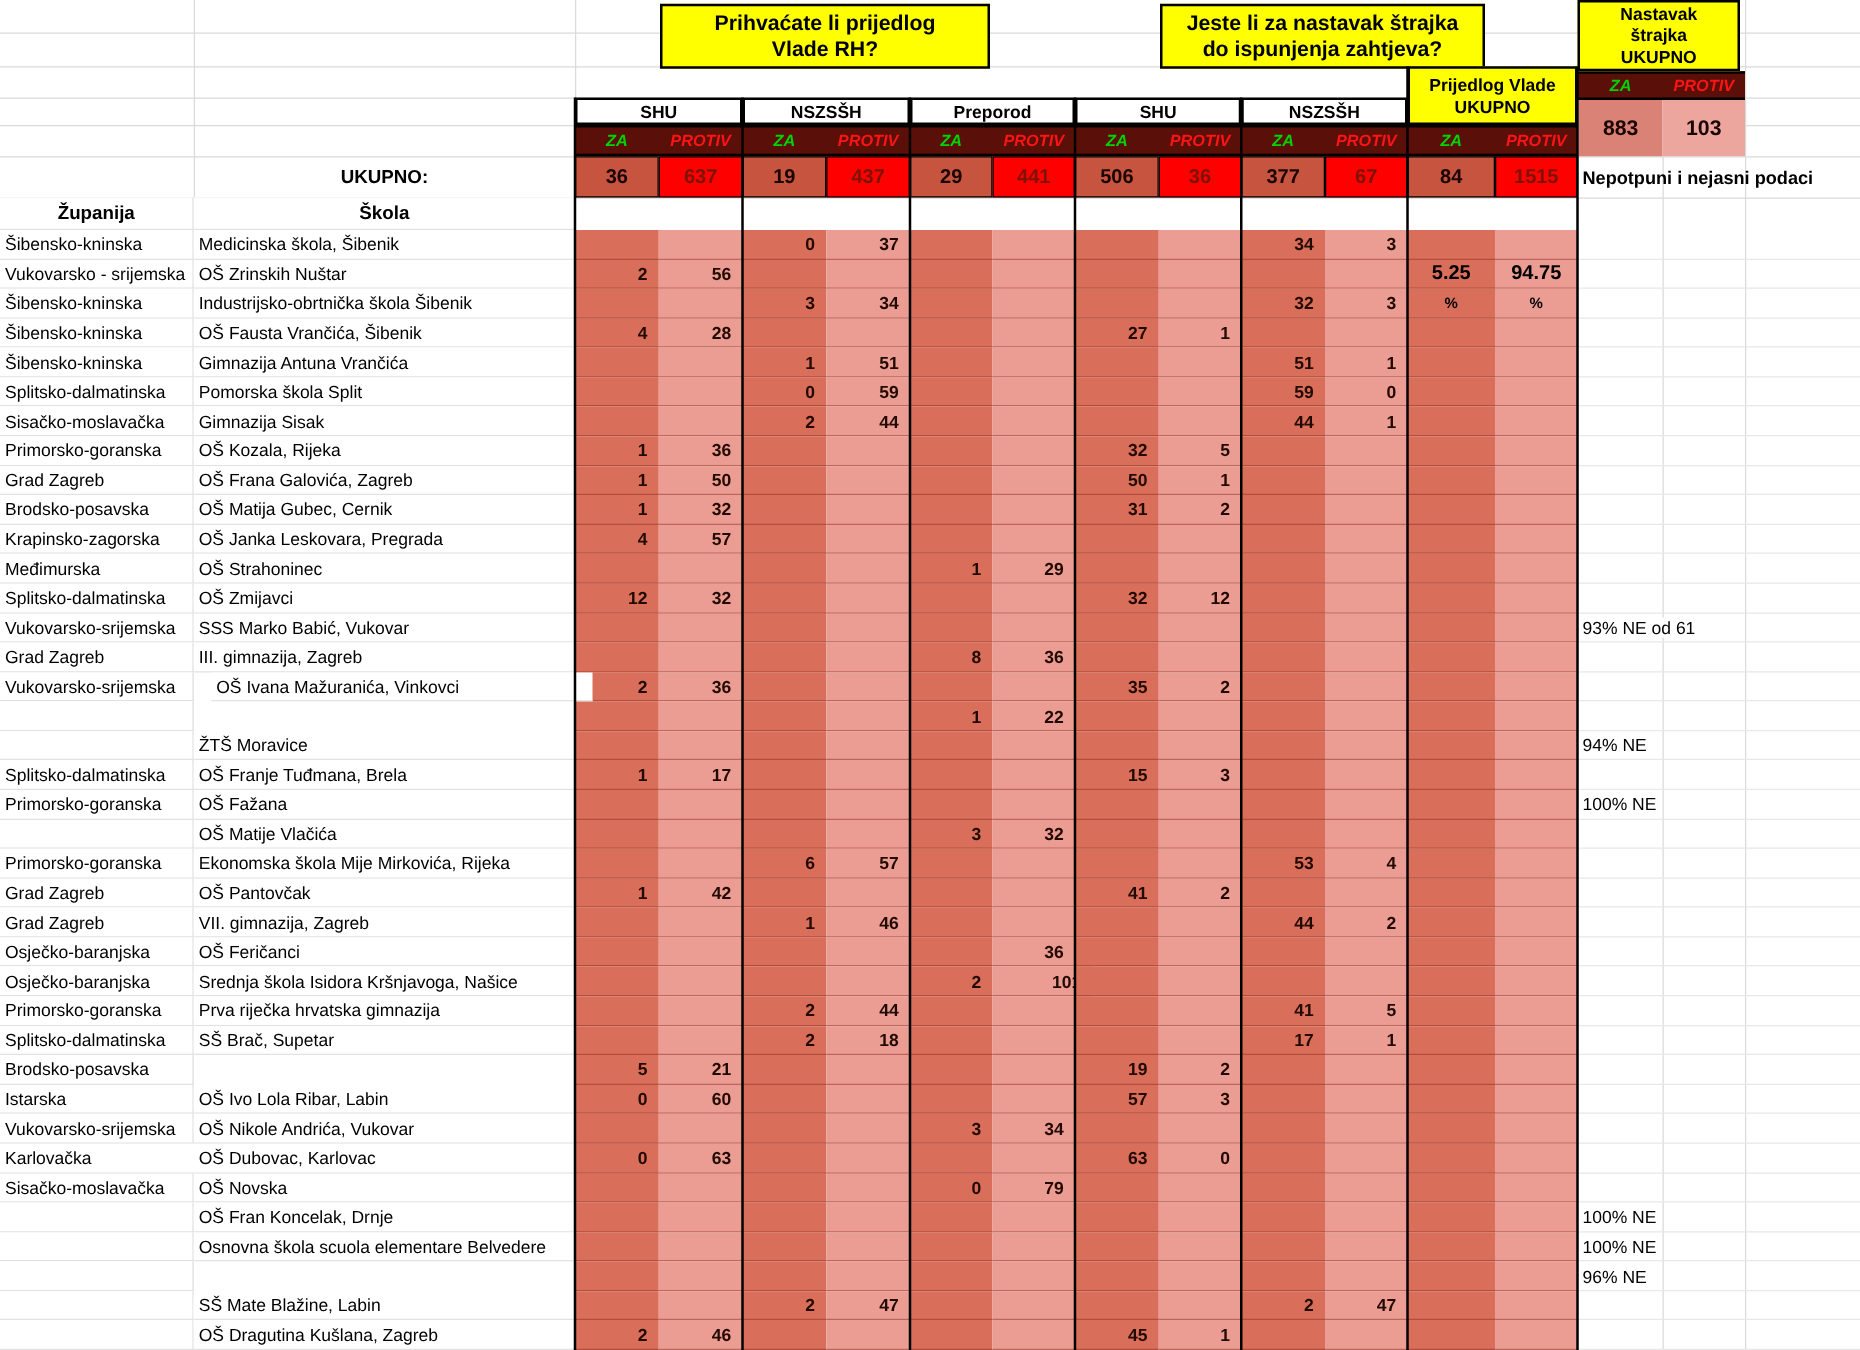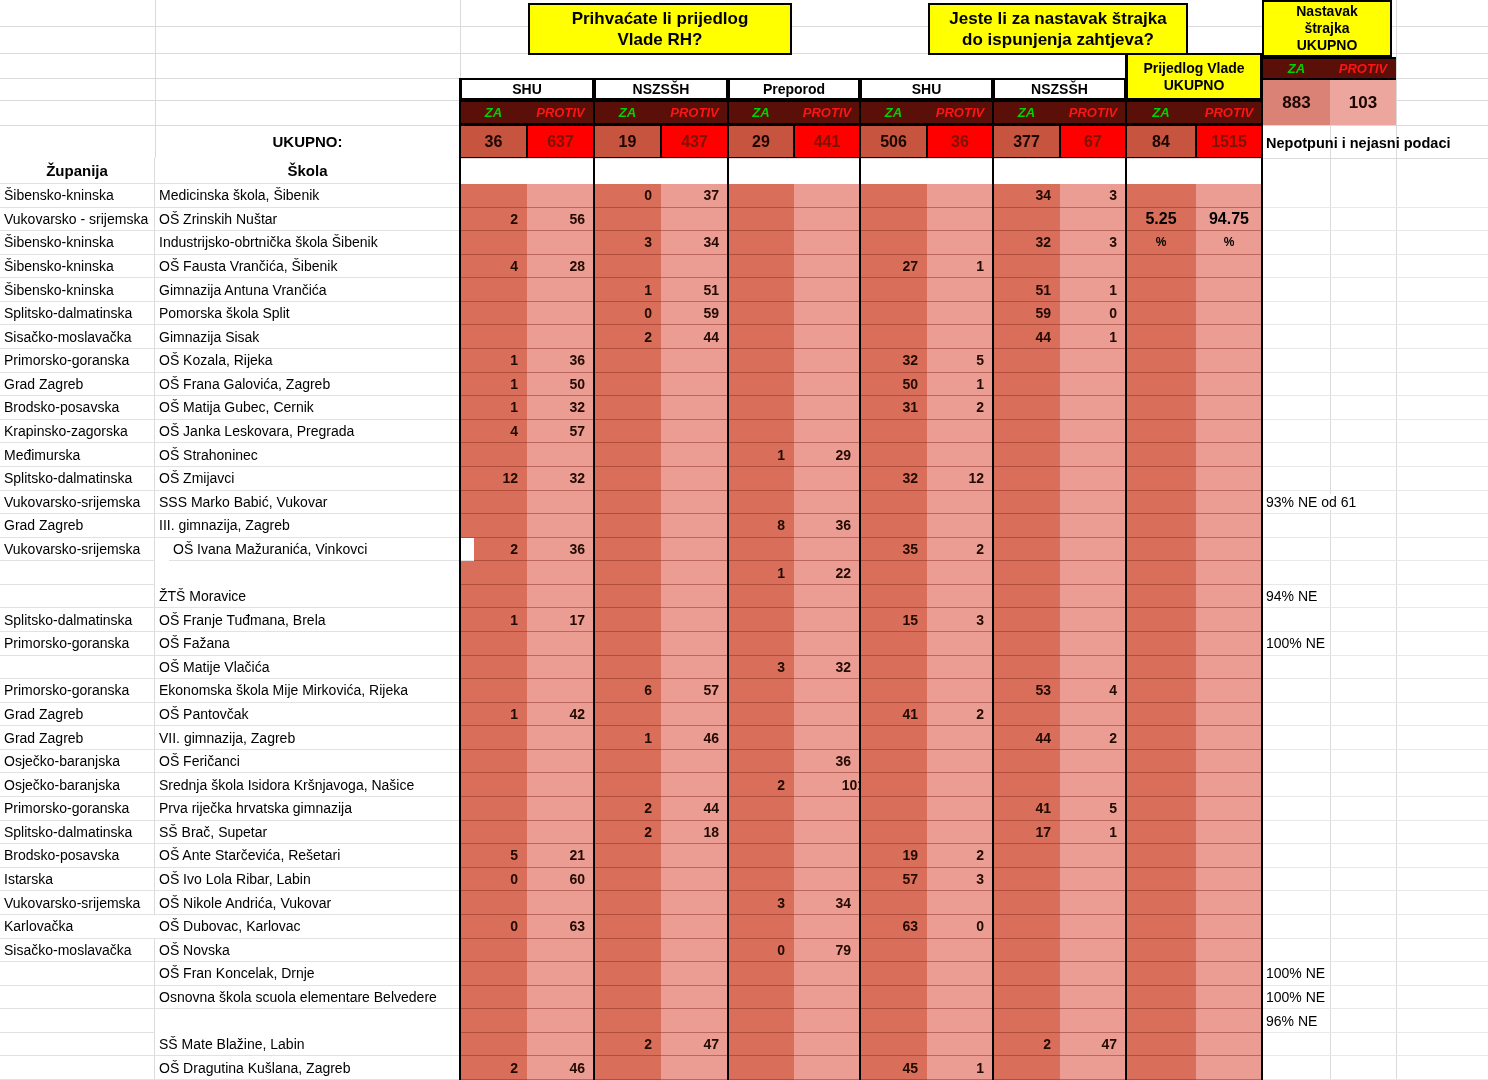--- a/index.html
+++ b/index.html
@@ -665,23 +665,20 @@
         <div class="cell num za" style="left: 860px; width: 67px;"></div>
         <div class="cell num protiv" style="left: 927px; width: 66px;"></div>
         <div class="cell num za" style="left: 993px; width: 67px;">17</div>
         <div class="cell num protiv" style="left: 1060px; width: 66px;">1</div>
         <div class="cell num za" style="left: 1126px; width: 70px;"></div>
         <div class="cell num protiv" style="left: 1196px; width: 66px;"></div>
         <div class="cell note" style="left: 1262px; width: 226px;"></div>
       </div>
       <div class="row" style="top: 844.211px; height: 23.5789px;">
         <div class="cell text county" style="left: 0px; width: 155px;">Brodsko-posavska</div>
-        <div class="cell text school" style="left: 155px; width: 305px;">
-          <span class="school-in">OŠ Ante Starčevića, Rešetari</span>
-        </div>
         <div class="cell num za" style="left: 460px; width: 67px;">5</div>
         <div class="cell num protiv" style="left: 527px; width: 67px;">21</div>
         <div class="cell num za" style="left: 594px; width: 67px;"></div>
         <div class="cell num protiv" style="left: 661px; width: 67px;"></div>
         <div class="cell num za" style="left: 728px; width: 66px;"></div>
         <div class="cell num protiv" style="left: 794px; width: 66px;"></div>
         <div class="cell num za" style="left: 860px; width: 67px;">19</div>
         <div class="cell num protiv" style="left: 927px; width: 66px;">2</div>
         <div class="cell num za" style="left: 993px; width: 67px;"></div>
         <div class="cell num protiv" style="left: 1060px; width: 66px;"></div>

